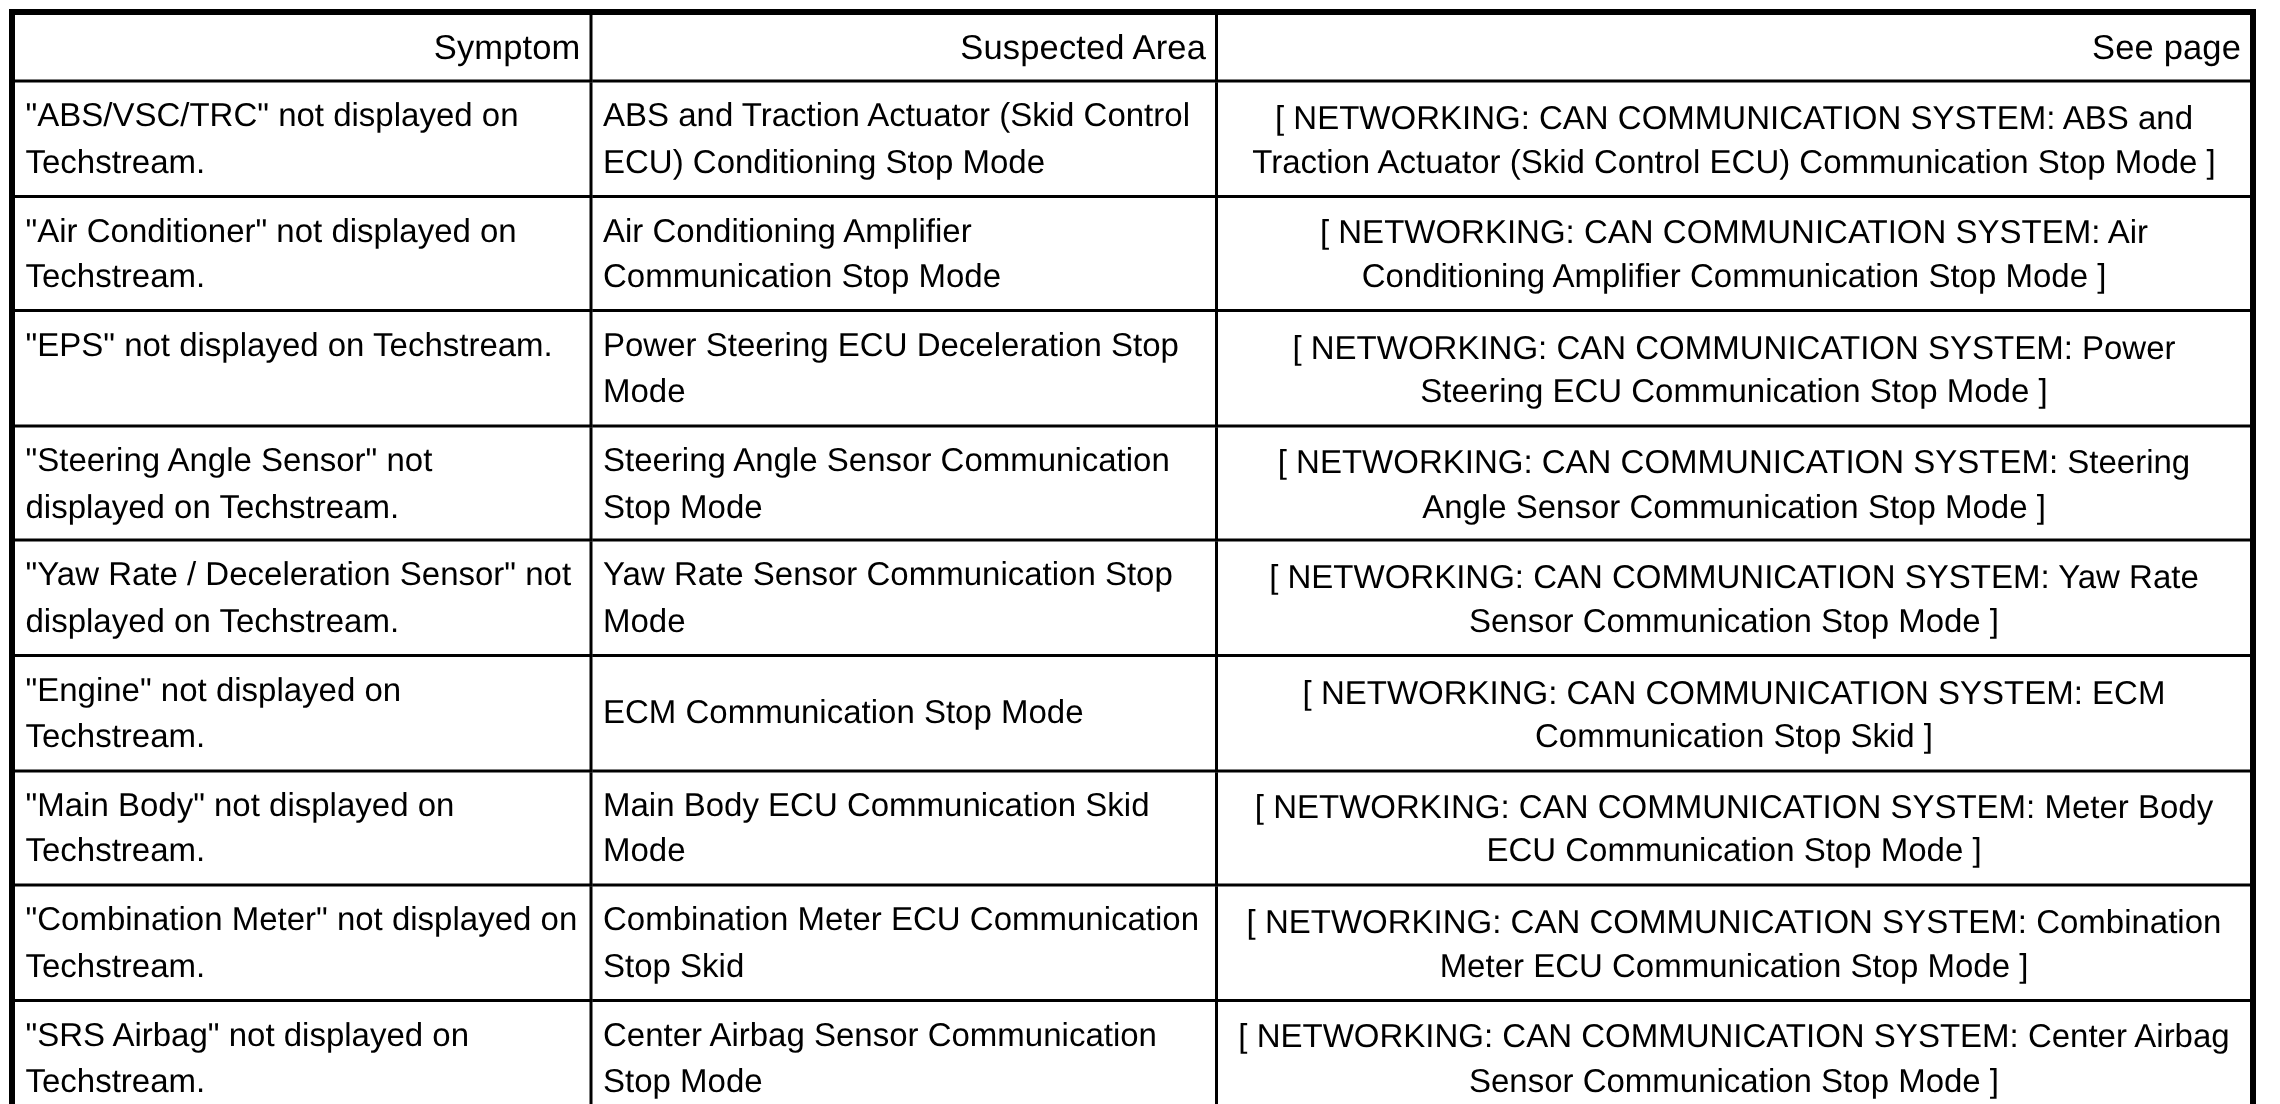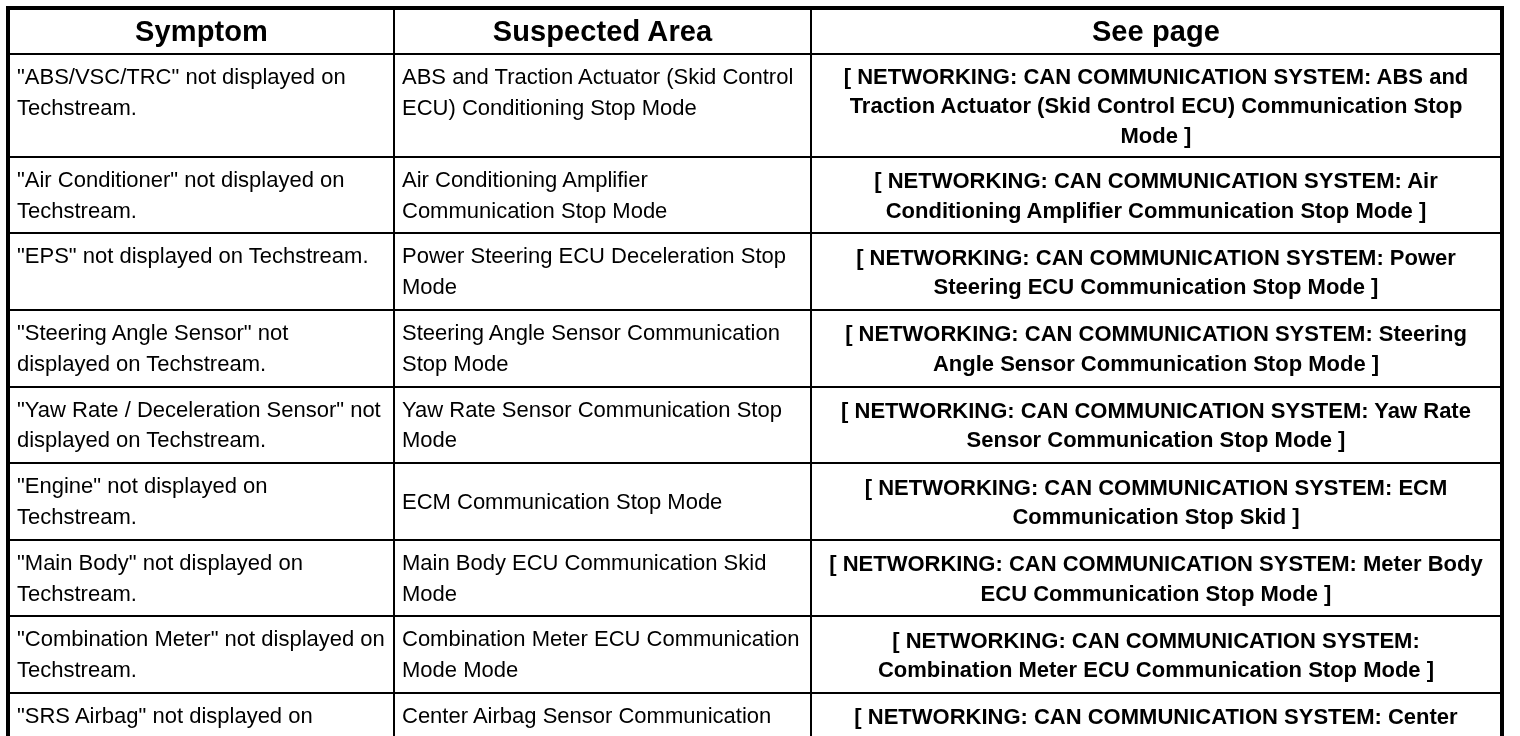--- a/index.html
+++ b/index.html
@@ -29,23 +29,23 @@
     border: 4px solid #000000;
     background: #ffffff;
   }
   table.symptom-table col.col-symptom  { width: 386px; }
   table.symptom-table col.col-area     { width: 417px; }
   table.symptom-table col.col-seepage  { width: 691px; }
 
   thead th {
     border: 2px solid #000000;
     border-top: none;
-    font-size: 29px;
-    font-weight: bold;
-    text-align: center;
+    font-size: 23px;
+    font-weight: normal;
+    text-align: right;
     vertical-align: middle;
     height: 43px;
     padding: 0 6px;
     letter-spacing: 0.1px;
   }
   thead th.first { border-left: none; }
   thead th.last  { border-right: none; }
 
   tbody td {
     border: 2px solid #000000;
@@ -54,21 +54,21 @@
     font-size: 22px;
     line-height: 1.40;
   }
   tbody td.cell-symptom,
   tbody td.cell-area {
     text-align: left;
     font-weight: normal;
   }
   tbody td.cell-seepage {
     text-align: center;
-    font-weight: bold;
+    font-weight: normal;
     vertical-align: middle;
     border-right: none;
     padding-left: 10px;
     padding-right: 10px;
     line-height: 1.33;
   }
   tbody td.cell-symptom { border-left: none; }
   tbody tr:last-child td { border-bottom: none; }
   tbody td.middle { vertical-align: middle; }
 </style>
@@ -120,21 +120,21 @@
           <td class="cell-area middle">ECM Communication Stop Mode</td>
           <td class="cell-seepage">[ NETWORKING: CAN COMMUNICATION SYSTEM: ECM Communication Stop Skid ]</td>
         </tr>
         <tr>
           <td class="cell-symptom">"Main Body" not displayed on Techstream.</td>
           <td class="cell-area">Main Body ECU Communication Skid Mode</td>
           <td class="cell-seepage">[ NETWORKING: CAN COMMUNICATION SYSTEM: Meter Body ECU Communication Stop Mode ]</td>
         </tr>
         <tr>
           <td class="cell-symptom">"Combination Meter" not displayed on Techstream.</td>
-          <td class="cell-area">Combination Meter ECU Communication Mode Mode</td>
+          <td class="cell-area">Combination Meter ECU Communication Stop Skid</td>
           <td class="cell-seepage">[ NETWORKING: CAN COMMUNICATION SYSTEM: Combination Meter ECU Communication Stop Mode ]</td>
         </tr>
         <tr>
           <td class="cell-symptom">"SRS Airbag" not displayed on Techstream.</td>
           <td class="cell-area">Center Airbag Sensor Communication Stop Mode</td>
           <td class="cell-seepage">[ NETWORKING: CAN COMMUNICATION SYSTEM: Center Airbag Sensor Communication Stop Mode ]</td>
         </tr>
       </tbody>
   </table>
 </div>

